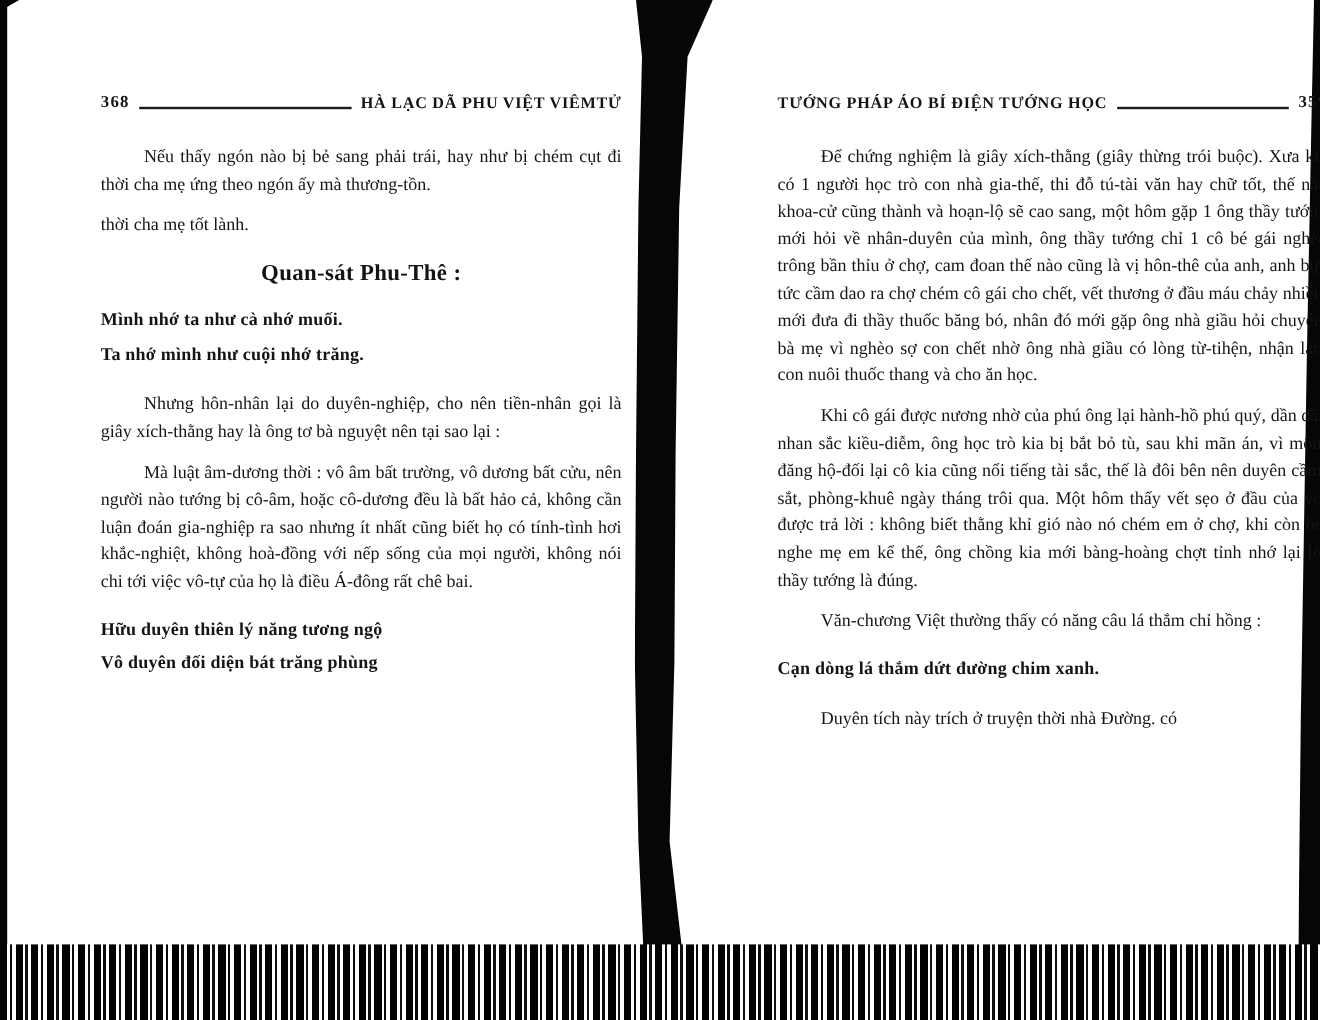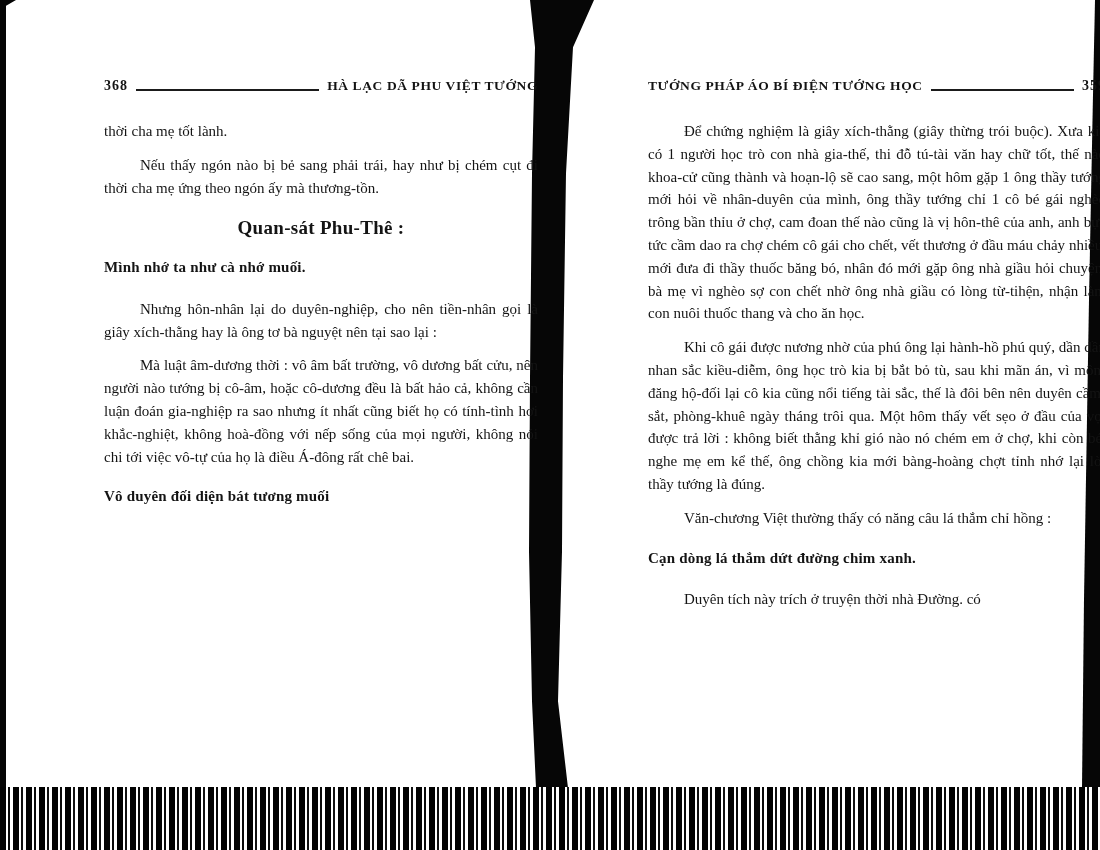--- a/index.html
+++ b/index.html
@@ -29,21 +29,21 @@
     position:absolute;left:0;bottom:0;width:1100px;height:63px;
     background:
       repeating-linear-gradient(90deg,
         #030303 0 6px, #ffffff 6px 8px,
         #0a0a0a 8px 10px, #ffffff 10px 13px,
         #000000 13px 19px, #ffffff 19px 21px,
         #111111 21px 23px, #ffffff 23px 26px);
   }
   
   .page{position:absolute;top:78px;}
-  .page-left{left:104px;width:434px;}
+  .page-left{left:84px;width:434px;}
   .page-right{left:648px;width:458px;}
 
   .pheader{
     display:flex;align-items:flex-end;
     font-weight:bold;font-size:13.5px;letter-spacing:.6px;
     margin-bottom:26px;white-space:nowrap;
   }
   .pheader .hrule{flex:1;border-bottom:2px solid #1b1b1b;margin:0 8px 3px 8px;min-width:40px;}
   .pnum{font-size:14px;letter-spacing:1px;}
 
@@ -68,38 +68,40 @@
 <div class="edge-left"></div>
 <div class="corner-mark"></div>
 <div class="gutter"></div>
 <div class="edge-right"></div>
 <div class="barcode"></div>
 
 <div class="page page-left">
   <div class="pheader">
     <span class="pnum">368</span>
     <span class="hrule"></span>
-    <span>HÀ LẠC DÃ PHU VIỆT TƯỚNG</span>
+    <span>HÀ LẠC DÃ PHU VIỆT VIÊMTỬ</span>
   </div>
 
+  <p class="p">Nếu thấy ngón nào bị bẻ sang phải trái, hay như bị chém cụt đi thời cha mẹ ứng theo ngón ấy mà thương-tồn.</p>
   <p class="p noindent">thời cha mẹ tốt lành.</p>
-  <p class="p">Nếu thấy ngón nào bị bẻ sang phải trái, hay như bị chém cụt đi thời cha mẹ ứng theo ngón ấy mà thương-tồn.</p>
 
   <div class="shead">Quan-sát Phu-Thê :</div>
 
 
   <div class="verse">
     <div>Mình nhớ ta như cà nhớ muối.</div>
+    <div>Ta nhớ mình như cuội nhớ trăng.</div>
   </div>
 
   <p class="p">Nhưng hôn-nhân lại do duyên-nghiệp, cho nên tiền-nhân gọi là giây xích-thằng hay là ông tơ bà nguyệt nên tại sao lại :</p>
   <p class="p">Mà luật âm-dương thời : vô âm bất trường, vô dương bất cửu, nên người nào tướng bị cô-âm, hoặc cô-dương đều là bất hảo cả, không cần luận đoán gia-nghiệp ra sao nhưng ít nhất cũng biết họ có tính-tình hơi khắc-nghiệt, không hoà-đồng với nếp sống của mọi người, không nói chi tới việc vô-tự của họ là điều Á-đông rất chê bai.</p>
 
   <div class="verse">
-    <div>Vô duyên đối diện bát tương muối</div>
+    <div>Hữu duyên thiên lý năng tương ngộ</div>
+    <div>Vô duyên đối diện bát trăng phùng</div>
   </div>
 </div>
 
 <div class="page page-right">
   <div class="pheader">
     <span>TƯỚNG PHÁP ÁO BÍ ĐIỆN TƯỚNG HỌC</span>
     <span class="hrule"></span>
     <span class="pnum">359</span>
   </div>
 

